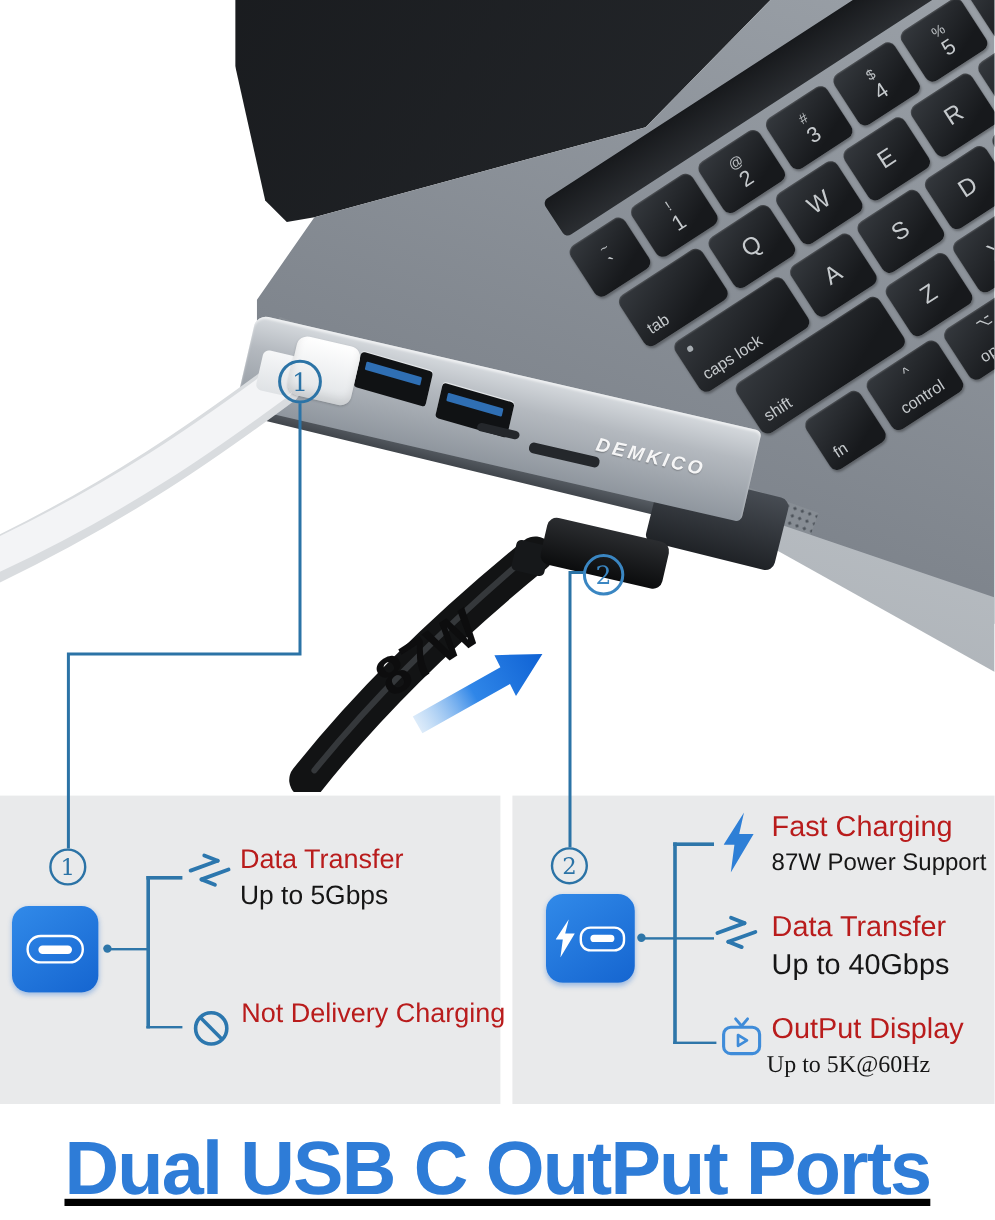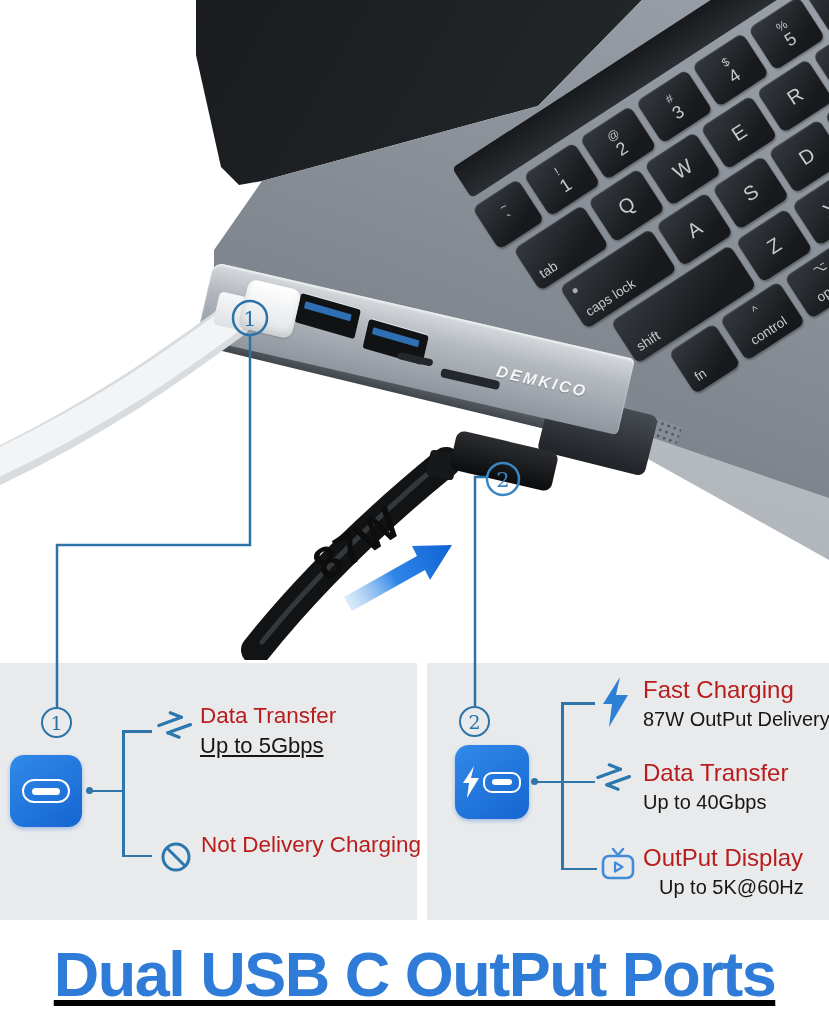--- a/index.html
+++ b/index.html
@@ -272,21 +272,21 @@
 
     <svg class="picon" style="left:154px;top:44px;" width="42" height="38" viewBox="0 0 42 38">
       <g transform="rotate(-20 21 19)" stroke="#2c77ae" stroke-width="3.2" stroke-linecap="round" fill="none">
         <path d="M6 13 H30"></path>
           <path d="M30 13 L21 5"></path>
         <path d="M36 23 H12"></path>
           <path d="M12 23 L21 31"></path>
       </g>
     </svg>
     <div class="ptitle" style="left:200px;top:40px;font-size:22.5px;">Data Transfer</div>
-    <div class="psub" style="left:200px;top:70px;font-size:22px;text-decoration:underline;">Up to 5Gbps</div>
+    <div class="psub" style="left:200px;top:70px;font-size:22px;">Up to 5Gbps</div>
 
     <svg class="picon" style="left:158px;top:176px;" width="36" height="36" viewBox="0 0 36 36">
       <circle cx="18" cy="18" r="13" fill="none" stroke="#2c77ae" stroke-width="3"></circle>
       <path d="M9.2 9.2 L26.8 26.8" stroke="#2c77ae" stroke-width="3"></path>
     </svg>
     <div class="ptitle" style="left:201px;top:169px;font-size:22.5px;">Not Delivery Charging</div>
   </div>
 
   <div id="panelR" class="panel">
     <div class="pcircle" style="left:32px;top:43px;">
@@ -303,38 +303,38 @@
     <div class="tdot" style="left:104px;top:115px;"></div>
     <div class="tline" style="left:110px;top:117.5px;width:58px;height:2.5px;"></div>
     <div class="tline" style="left:134px;top:39px;width:2.5px;height:168px;"></div>
     <div class="tline" style="left:134px;top:39px;width:34px;height:2.5px;"></div>
     <div class="tline" style="left:134px;top:204.5px;width:36px;height:2.5px;"></div>
 
     <svg class="picon" style="left:176px;top:14px;" width="26" height="50" viewBox="0 0 26 50">
       <polygon points="17,0 0,27 9,27 6,50 25,18 13,18" fill="#2e7fd6"></polygon>
     </svg>
     <div class="ptitle" style="left:216px;top:13px;font-size:24px;">Fast Charging</div>
-    <div class="psub" style="left:216px;top:45px;font-size:20px;">87W OutPut Delivery</div>
+    <div class="psub" style="left:216px;top:45px;font-size:20px;">87W Power Support</div>
 
     <svg class="picon" style="left:166px;top:96px;" width="42" height="38" viewBox="0 0 42 38">
       <g transform="rotate(-20 21 19)" stroke="#2c77ae" stroke-width="3.2" stroke-linecap="round" fill="none">
         <path d="M6 13 H30"></path>
           <path d="M30 13 L21 5"></path>
         <path d="M36 23 H12"></path>
           <path d="M12 23 L21 31"></path>
       </g>
     </svg>
     <div class="ptitle" style="left:216px;top:96px;font-size:24px;">Data Transfer</div>
-    <div class="psub" style="left:216px;top:128px;font-size:20px;">Up to 40Gbps</div>
+    <div class="psub" style="left:216px;top:128px;font-size:24px;">Up to 40Gbps</div>
 
     <svg class="picon" style="left:174px;top:184px;" width="36" height="34" viewBox="0 0 36 34">
       <rect x="2" y="9" width="30" height="22" rx="6" fill="none" stroke="#3f8cd9" stroke-width="2.6"></rect>
       <path d="M12 2 L17 8 M22 2 L17 8" fill="none" stroke="#3f8cd9" stroke-width="2.4" stroke-linecap="round"></path>
       <path d="M14 15.5 L21.5 20 L14 24.5 Z" fill="none" stroke="#3f8cd9" stroke-width="2.2" stroke-linejoin="round"></path>
     </svg>
     <div class="ptitle" style="left:216px;top:181px;font-size:24px;">OutPut Display</div>
-    <div class="psub" style="left:232px;top:213px;font-size:20px;">Up to 5K@60Hz</div>
+    <div class="psub" style="left:212px;top:213px;font-size:20px;font-family:Liberation Serif, serif;">Up to 5K@60Hz</div>
   </div>
 
   <div id="footer">
     <div class="t">Dual USB C OutPut Ports</div>
   </div>
 </div>
 
 </body></html>

